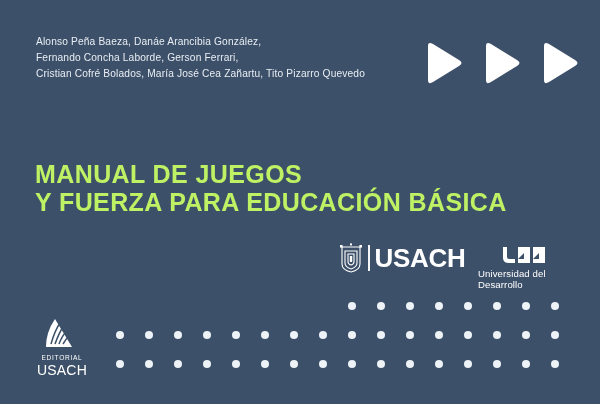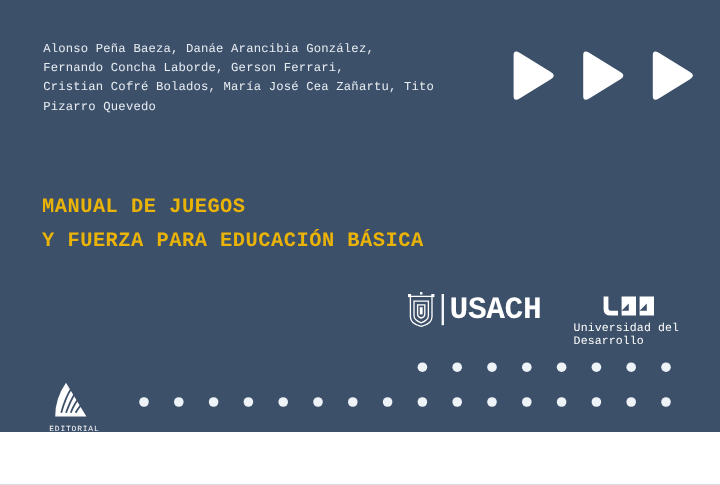--- a/index.html
+++ b/index.html
@@ -3,24 +3,24 @@
 <meta charset="utf-8">
 <style>
   html, body {
     margin: 0;
     padding: 0;
     background: #ffffff;
   }
   #cover {
     position: relative;
     width: 600px;
-    height: 360px;
+    height: 404px;
     background: #3d5069;
     overflow: hidden;
-    font-family: Liberation Mono, monospace;
+    font-family: Liberation Sans, sans-serif;
     -webkit-font-smoothing: antialiased;
   }
 
   
   #authors {
     position: absolute;
     left: 36px;
     top: 34px;
     width: 340px;
     color: #e8edf3;
@@ -43,22 +43,22 @@
     height: 46px;
   }
   .play-tri svg { display: block; }
 
   
   #title {
     position: absolute;
     left: 35px;
     top: 160px;
     width: 500px;
-    color: #eab308;
-    font-size: 17px;
+    color: #bef264;
+    font-size: 25px;
     font-weight: bold;
     line-height: 28px;
     letter-spacing: 0.4px;
     white-space: pre-line;
   }
 
   
   #usach-logo {
     position: absolute;
     left: 338px;

